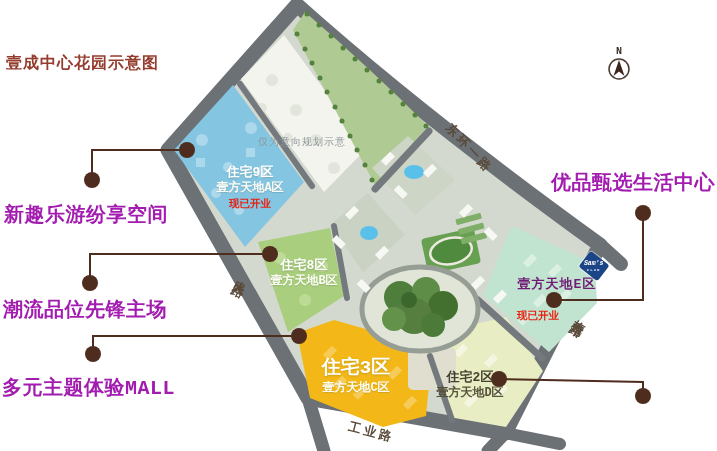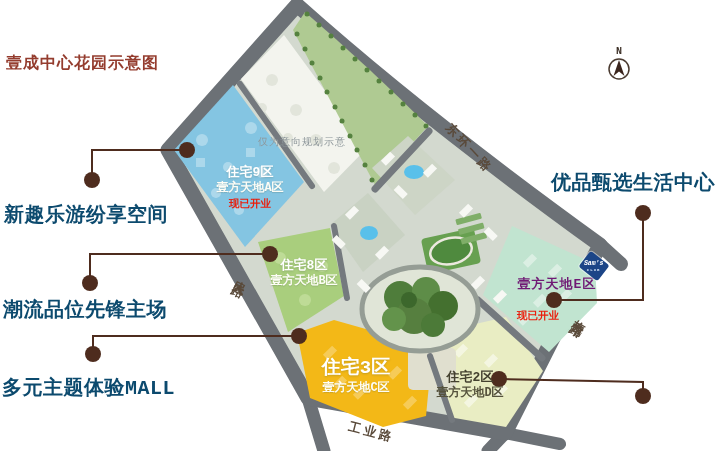--- a/index.html
+++ b/index.html
@@ -6,21 +6,21 @@
   .stage{
     position:relative;width:717px;height:451px;background:#ffffff;overflow:hidden;
     font-family:Liberation Mono, monospace;
   }
   .stage svg{position:absolute;left:0;top:0;}
   .abs{position:absolute;white-space:nowrap;}
   .title{
     font-size:16px;font-weight:700;color:#943c2e;letter-spacing:1px;
   }
   .big-label{
-    font-size:20px;font-weight:700;color:#0c4a6e;letter-spacing:0.5px;
+    font-size:20px;font-weight:700;color:#a21caf;letter-spacing:0.5px;
   }
   .big-label.right{text-align:right;}
   .zone-stack{transform:translate(-50%,0);text-align:center;line-height:1.25;}
   .zone-name{font-size:13px;font-weight:700;color:#ffffff;text-shadow:0 1px 2px rgba(60,80,60,.25);}
   .zone-sub{font-size:12px;font-weight:700;color:#fdfdf6;text-shadow:0 1px 1px rgba(60,80,60,.2);}
   .zone-status{font-size:10.5px;font-weight:700;color:#ea1d0b;margin-top:2px;}
   .dark .zone-name{color:#44412f;text-shadow:none;}
   .dark .zone-sub{color:#55523c;text-shadow:none;}
   .teal .zone-name{color:#701a75;text-shadow:none;letter-spacing:1px;}
   .road-label{

